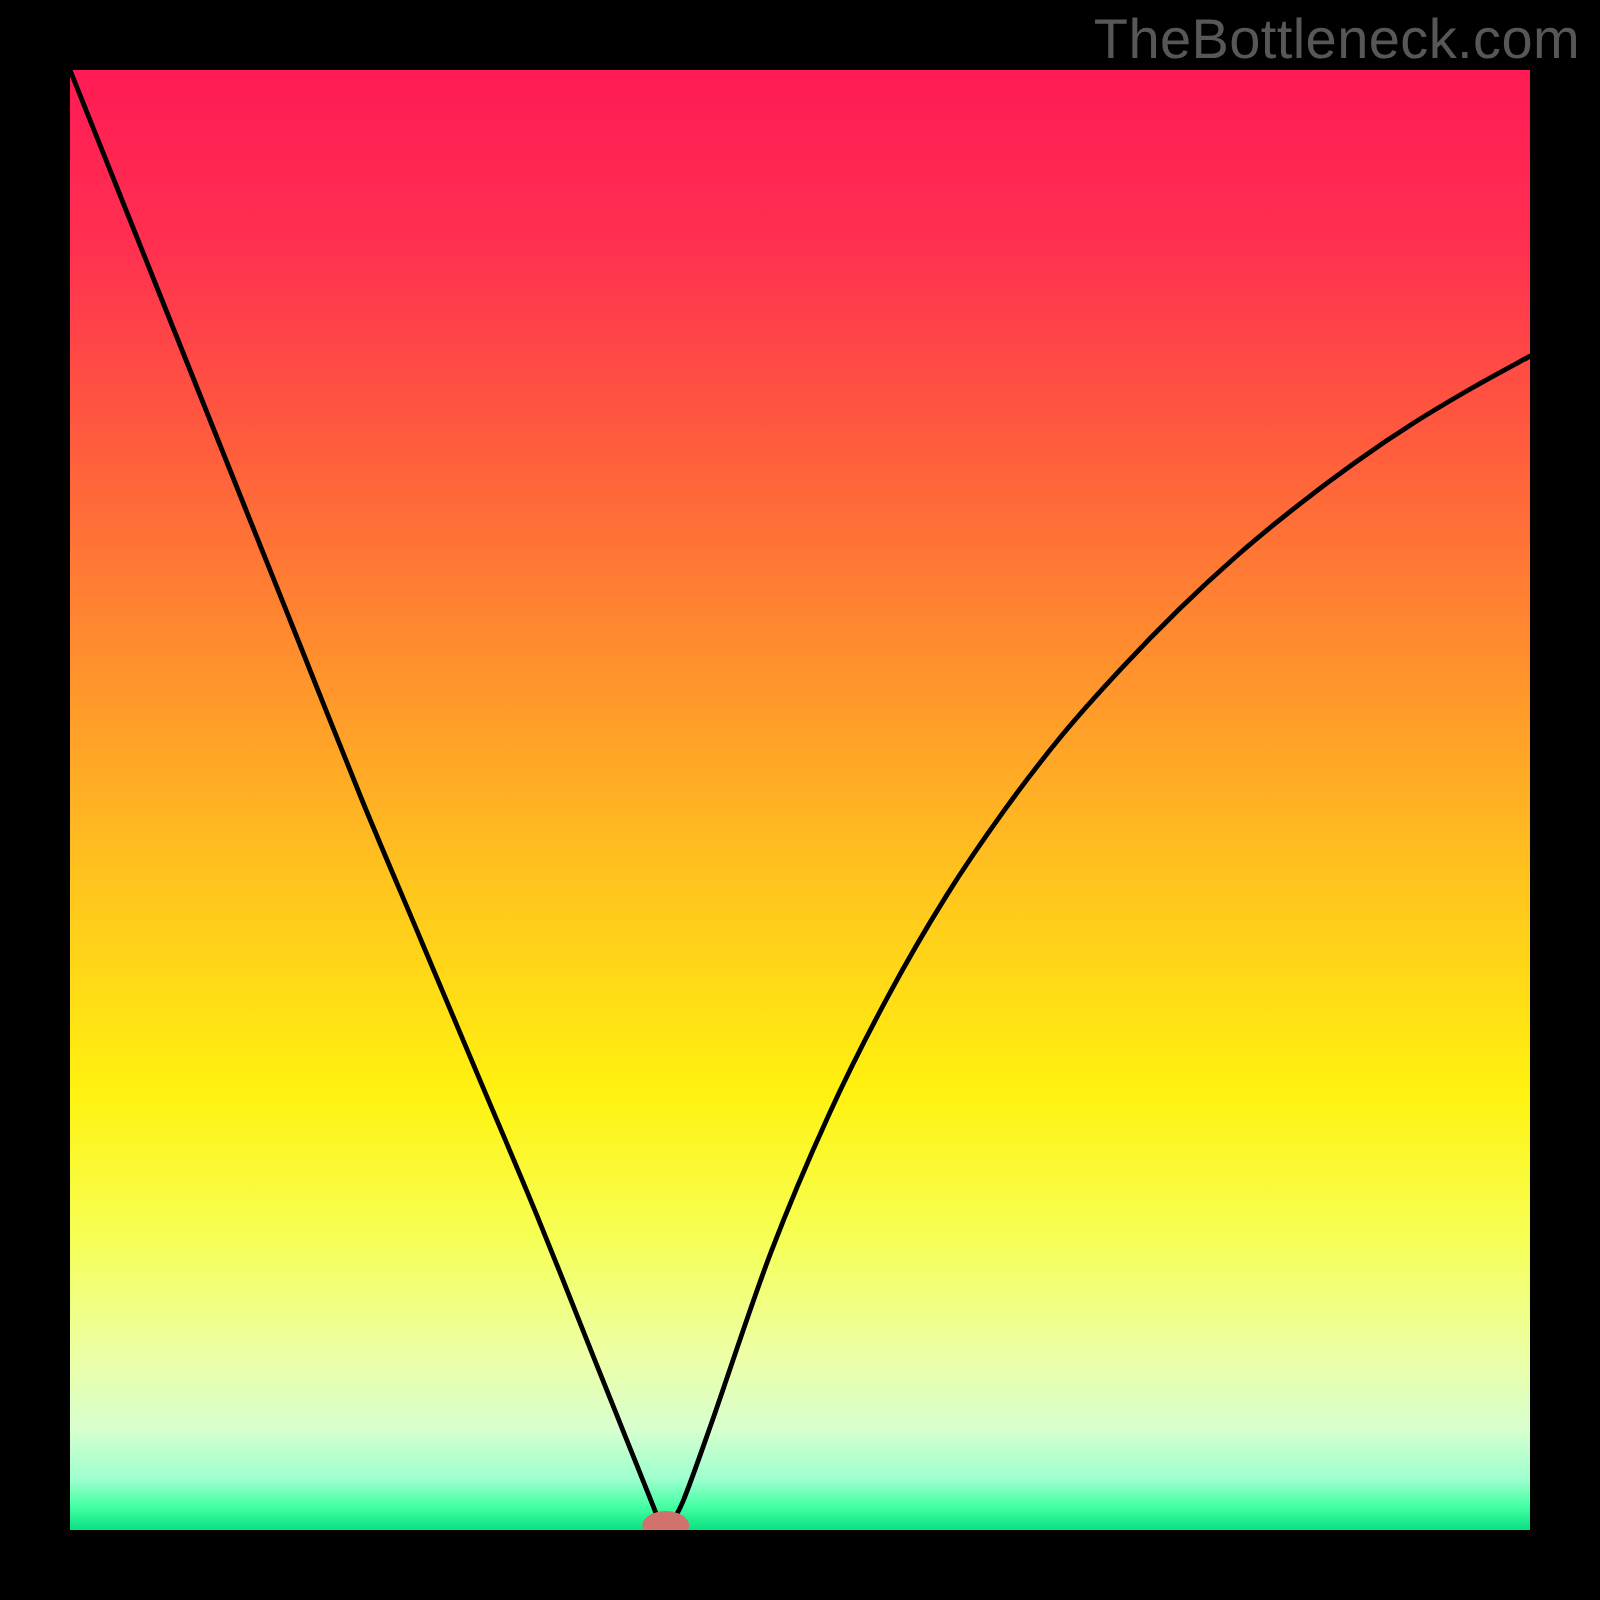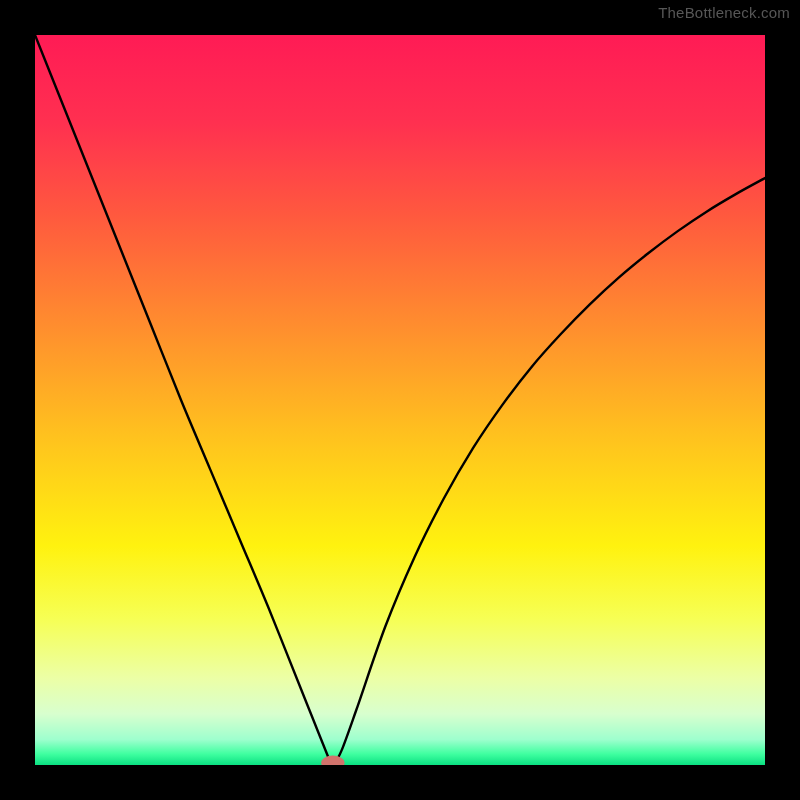--- a/index.html
+++ b/index.html
@@ -15,21 +15,21 @@
     position: relative;
     width: 800px;
     height: 800px;
     background: #000;
   }
   .watermark {
     position: absolute;
     top: 4px;
     right: 10px;
     color: #575757;
-    font-size: 15px;
+    font-size: 28px;
     font-weight: 500;
     letter-spacing: 0.2px;
     z-index: 5;
   }
   .plot-wrap {
     position: absolute;
     left: 35px;
     top: 35px;
     width: 730px;
     height: 730px;

